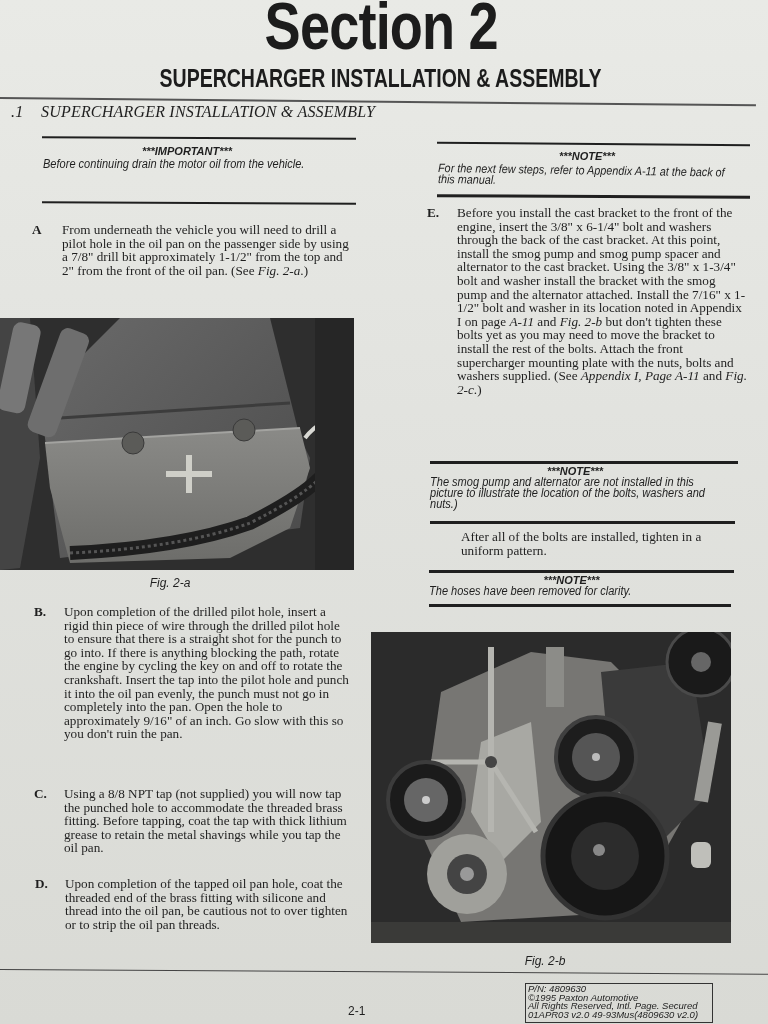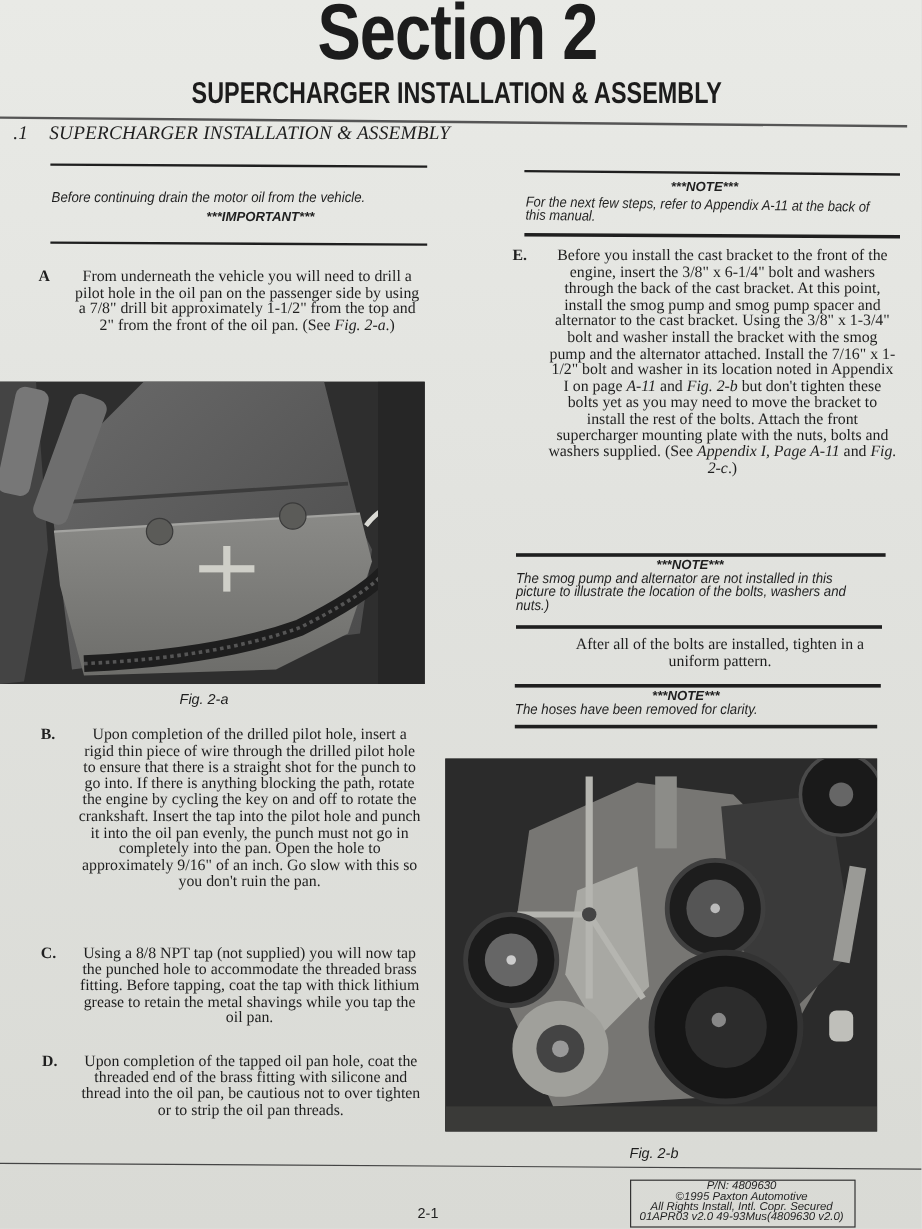--- a/index.html
+++ b/index.html
@@ -48,57 +48,57 @@
       position: absolute; font-family: "Liberation Sans", sans-serif;
       font-style: italic; font-size: 12px; line-height: 11px;
       transform: scaleX(0.92); transform-origin: left;
     }
     .step {
       position: absolute; font-size: 13.2px; line-height: 13.6px;
     }
     .step .letter {
       position: absolute; left: 0; top: 0; font-weight: bold;
     }
-    .step .body { position: absolute; left: 30px; top: 0; right: 0; text-align: center; }
+    .step .body { position: absolute; left: 30px; top: 0; right: 0; }
     .fig-caption {
       position: absolute; font-family: "Liberation Sans", sans-serif;
       font-style: italic; font-size: 12px; text-align: center;
     }
     .photo {
       position: absolute; overflow: hidden; background: #3a3a3a;
     }
     .footer-rule {
       position: absolute; left: 0; top: 969px; width: 768px; height: 1px;
       background: #444; transform: rotate(0.35deg); transform-origin: left;
     }
     .page-number {
       position: absolute; left: 348px; top: 1004px;
       font-family: Liberation Sans, sans-serif; font-size: 12px;
     }
     .copyright-box {
       position: absolute; left: 525px; top: 983px; width: 188px; height: 40px;
       border: 1px solid #333; box-sizing: border-box; padding: 1px 4px 0 2px;
       font-family: "Liberation Sans", sans-serif; font-style: italic;
-      font-size: 9.5px; line-height: 8.6px; text-align: center;
+      font-size: 9.5px; line-height: 8.6px; text-align: left;
     }
   </style>
 </head>
 <body>
 
 <div class="page">
 
   <div class="section-title">Section 2</div>
   <div class="section-subtitle">SUPERCHARGER INSTALLATION &amp; ASSEMBLY</div>
   <div class="header-rule"></div>
   <div class="sub-heading">
     <span class="num">.1</span><span>SUPERCHARGER INSTALLATION &amp; ASSEMBLY</span>
   </div>
 
   <div class="rule" style="left:42px; top:137px; width:314px; transform:rotate(0.3deg);"></div>
-  <div class="note-title" style="left:60px; top:145px; width:314px;margin-top:30px;">***IMPORTANT***</div>
+  <div class="note-title" style="left:30px; top:145px; width:314px;">***IMPORTANT***</div>
   <div class="note-text" style="left:43px; top:159px; width:300px;">Before continuing drain the motor oil from the vehicle.</div>
   <div class="rule" style="left:42px; top:202px; width:314px; transform:rotate(0.3deg);"></div>
 
   <div class="step" style="left:32px; top:223px; width:318px;">
     <span class="letter">A</span>
     <div class="body"><span>From underneath the vehicle you will need to drill a pilot hole in the oil pan on the passenger side by using a 7/8" drill bit approximately 1-1/2" from the top and 2" from the front of the oil pan. (See </span><i>Fig. 2-a</i><span>.)</span></div>
   </div>
 
   <div class="photo" style="left:0; top:318px; width:354px; height:252px;">
     <svg width="354" height="252" viewBox="0 0 354 252">
@@ -201,17 +201,17 @@
       <rect x="0" y="290" width="360" height="21" fill="#3a3a38"></rect>
     </svg>
   </div>
   <div class="fig-caption" style="left:510px; top:954px; width:70px;">Fig. 2-b</div>
 
   <div class="footer-rule"></div>
   <div class="page-number">2-1</div>
   <div class="copyright-box">
     <div>P/N: 4809630</div>
     <div>©1995 Paxton Automotive</div>
-    <div>All Rights Install, Intl. Copr. Secured</div>
+    <div>All Rights Reserved, Intl. Page. Secured</div>
     <div>01APR03 v2.0 49-93Mus(4809630 v2.0)</div>
   </div>
 
 </div>
 
 </body></html>

